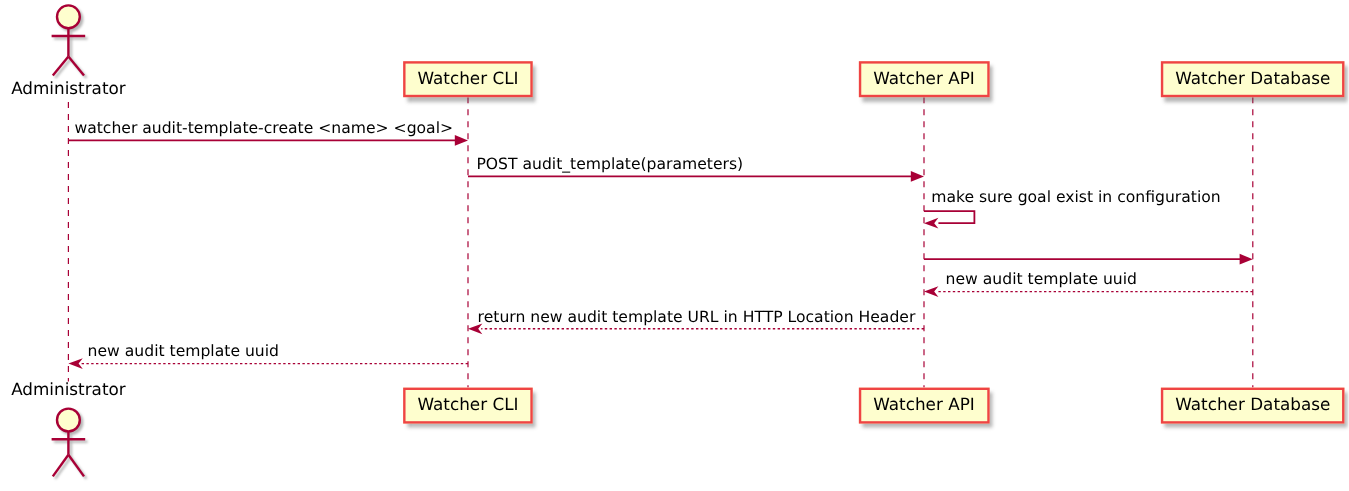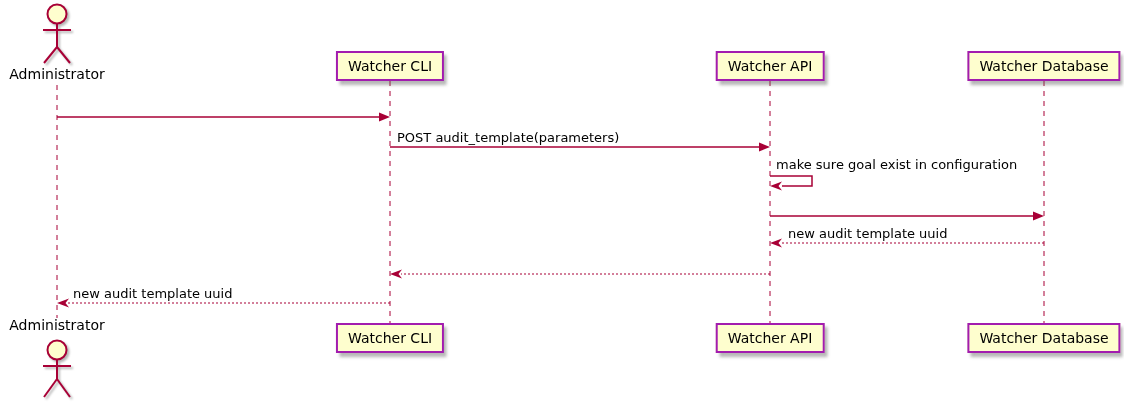--- a/index.html
+++ b/index.html
@@ -9,21 +9,21 @@
     font-family:"DejaVu Sans","Liberation Sans",sans-serif;
     background:#ffffff;
     overflow:hidden;
     border-radius:21px;
   }
   #links{position:absolute;left:0;top:0;}
   .participant-box{
     position:absolute;
     transform:translateX(-50%);
     background:#FEFECE;
-    border:2px solid #a21caf;
+    border:2px solid #ef4444;
     color:#000000;
     font-size:14px;
     line-height:16px;
     padding:5px 10px;
     white-space:nowrap;
     box-shadow:3px 4px 3px rgba(90,90,90,0.45);
     box-sizing:border-box;
     height:30px;
   }
   .actor-label{
@@ -112,18 +112,20 @@
   <div class="actor-label" style="left:57px;top:318px;">Administrator</div>
 
   <div class="participant-box" style="left:390px;top:51px;">Watcher CLI</div>
   <div class="participant-box" style="left:770px;top:51px;">Watcher API</div>
   <div class="participant-box" style="left:1044px;top:51px;">Watcher Database</div>
 
   <div class="participant-box" style="left:390px;top:323px;">Watcher CLI</div>
   <div class="participant-box" style="left:770px;top:323px;">Watcher API</div>
   <div class="participant-box" style="left:1044px;top:323px;">Watcher Database</div>
 
+  <div class="msg-label" style="left:62px;top:100px;">watcher audit-template-create &lt;name&gt; &lt;goal&gt;</div>
   <div class="msg-label" style="left:397px;top:130px;">POST audit_template(parameters)</div>
   <div class="msg-label" style="left:776px;top:157px;">make sure goal exist in configuration</div>
   <div class="msg-label" style="left:788px;top:226px;">new audit template uuid</div>
+  <div class="msg-label" style="left:398px;top:257px;">return new audit template URL in HTTP Location Header</div>
   <div class="msg-label" style="left:73px;top:286px;">new audit template uuid</div>
 
 </div>
 
 </body></html>

